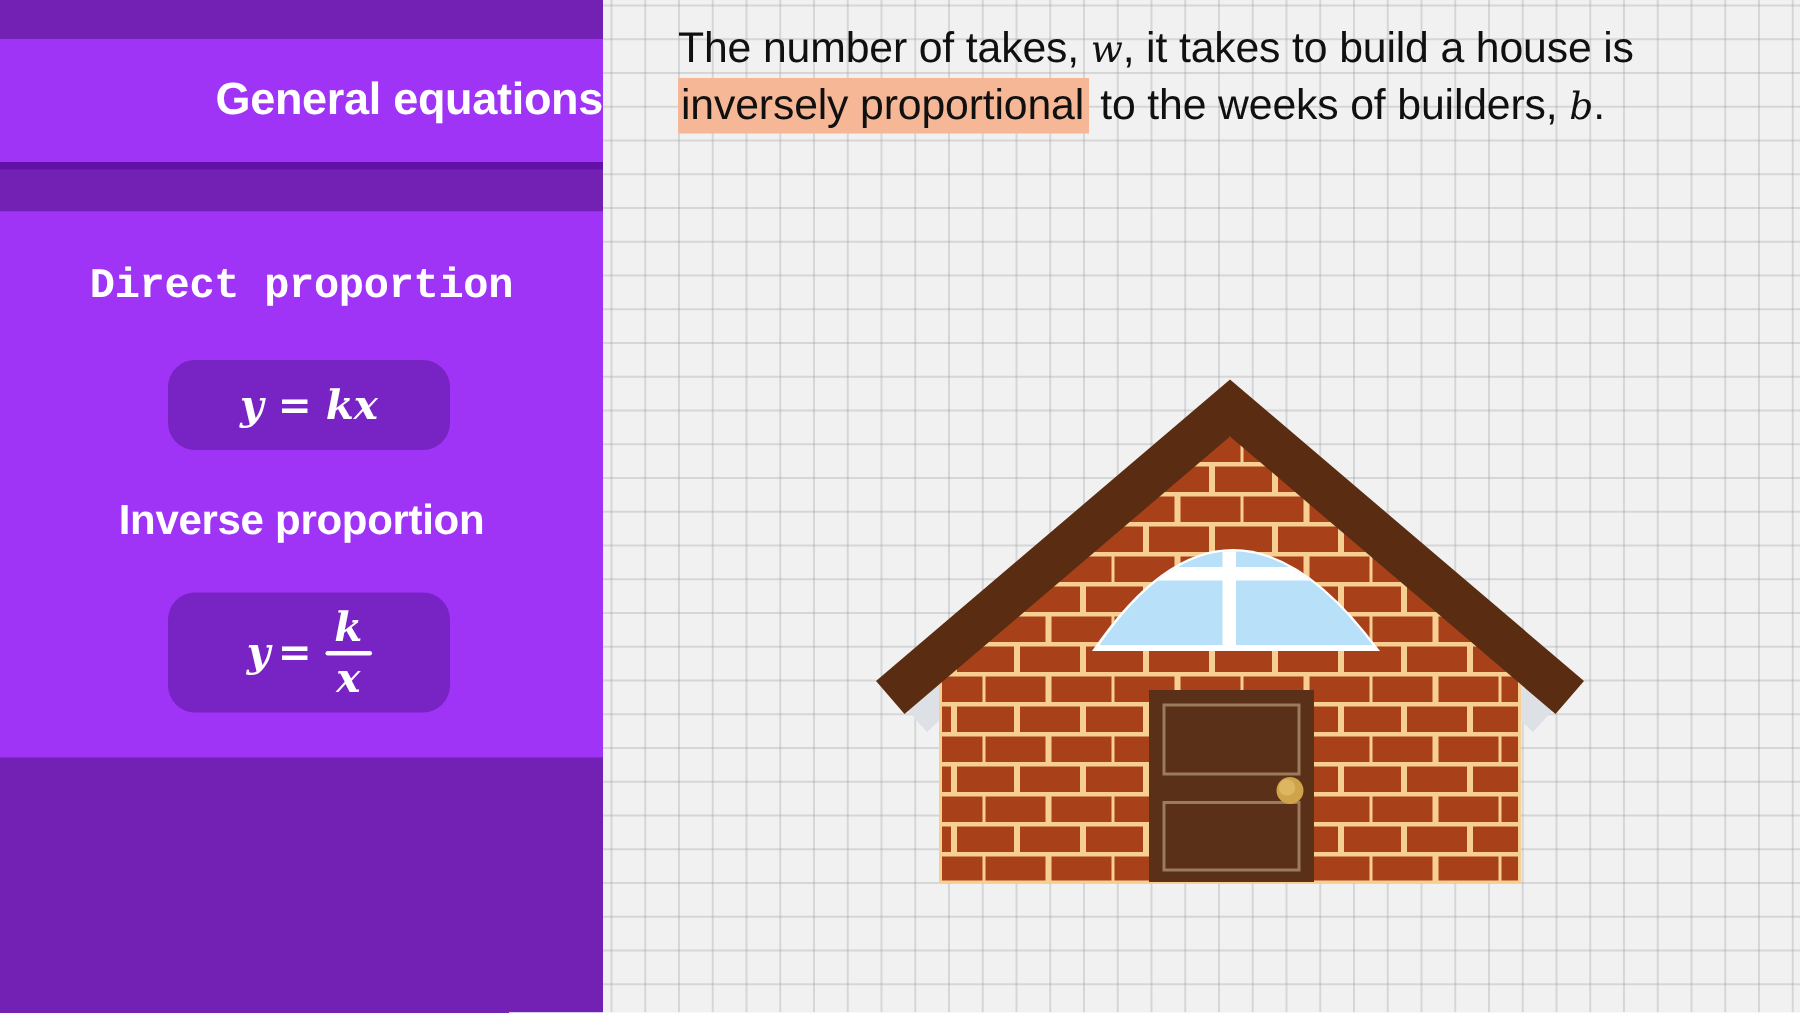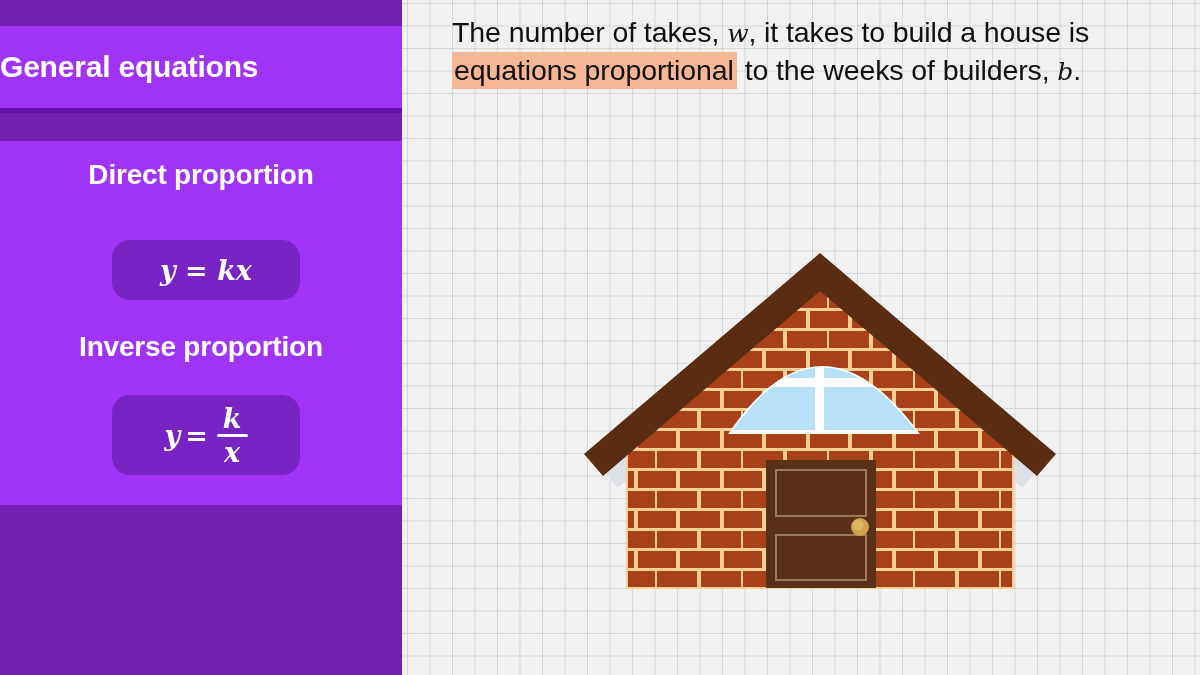--- a/index.html
+++ b/index.html
@@ -48,21 +48,21 @@
     position: absolute; left: 0; top: 0;
     width: 402px; height: 26px;
     background: #7321b4;
   }
   .header-band {
     position: absolute; left: 0; top: 26px;
     width: 402px; height: 82px;
     background: #9f34f7;
     display: flex;
     align-items: center;
-    justify-content: flex-start;
+    justify-content: flex-end;
   }
   .header-title {
     color: #ffffff;
     font-size: 30px;
     font-weight: bold;
     letter-spacing: -0.2px;
     white-space: nowrap;
   }
   .band-divider {
     position: absolute; left: 0; top: 108px;
@@ -87,21 +87,21 @@
 
   .section-label {
     position: absolute;
     width: 402px;
     text-align: center;
     color: #ffffff;
     font-size: 28px;
     font-weight: bold;
     letter-spacing: -0.2px;
   }
-  #label-direct { top: 159px; }
+  #label-direct { top: 176px; font-family: Liberation Mono, monospace; }
   #label-inverse { top: 331px; }
 
   .eq-box {
     position: absolute;
     background: #7823c4;
     border-radius: 18px;
     display: flex;
     align-items: center;
     justify-content: center;
     color: #ffffff;
@@ -219,21 +219,21 @@
           <span class="num">k</span>
           <span class="bar"></span>
           <span class="den">x</span>
         </span>
       </span>
     </div>
 
     <div class="band-dark-bottom"></div>
   </div>
 
-  <div id="problem-text"><span>The number of takes, </span><span class="mathvar">w</span><span>, it takes to build a house is </span><span class="hl">equations proportional</span><span> to the weeks of builders, </span><span class="mathvar">b</span><span>.</span></div>
+  <div id="problem-text"><span>The number of takes, </span><span class="mathvar">w</span><span>, it takes to build a house is </span><span class="hl">inversely proportional</span><span> to the weeks of builders, </span><span class="mathvar">b</span><span>.</span></div>
 
 
   <div id="house">
     <svg width="500" height="350" viewBox="0 0 500 350" xmlns="http://www.w3.org/2000/svg">
       <defs>
 
         <pattern id="brickPattern" width="86" height="40" patternUnits="userSpaceOnUse">
           <rect width="86" height="40" fill="#f7cf93"></rect>
           <rect x="1" y="1" width="40" height="17" fill="#a8411a"></rect>
           <rect x="45" y="1" width="40" height="17" fill="#a8411a"></rect>

